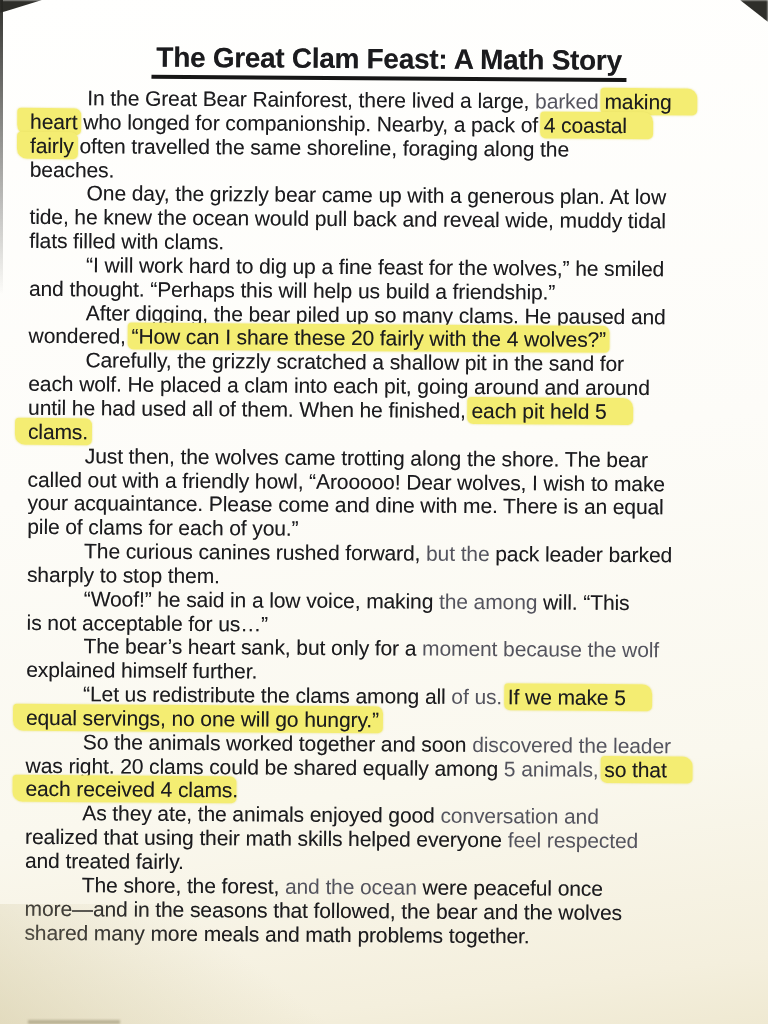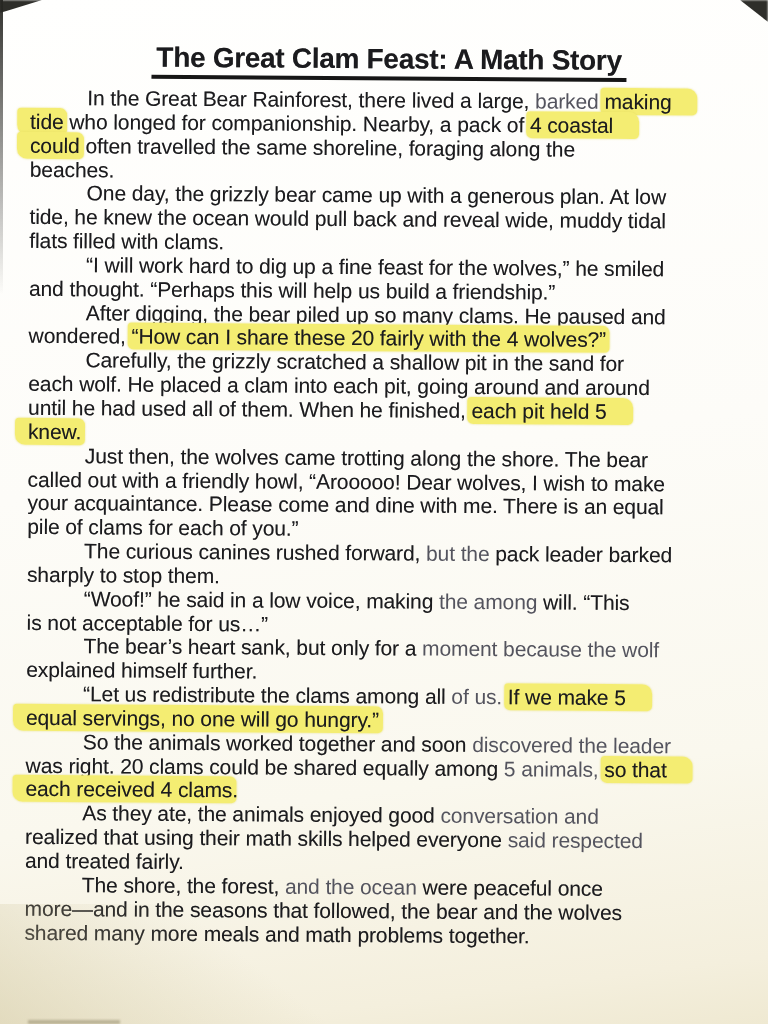--- a/index.html
+++ b/index.html
@@ -56,42 +56,42 @@
 <body>
 
 <div class="sheet">
   <div class="content">
     <h1 class="title">
       <span>The Great Clam Feast: A Math Story</span>
     </h1>
     <div class="body-text">
         <div>
           <div class="line first"><span>In the Great Bear Rainforest, there lived a large, </span><span class="fade">barked</span><span> </span><span class="hl b-right">making</span></div>
-          <div class="line"><span class="hl b-left">tide</span><span> who longed for companionship. Nearby, a pack of </span><span class="hl b-right">4 coastal</span></div>
-          <div class="line"><span class="hl b-left">could</span><span> often travelled the same shoreline, foraging along the</span></div>
+          <div class="line"><span class="hl b-left">heart</span><span> who longed for companionship. Nearby, a pack of </span><span class="hl b-right">4 coastal</span></div>
+          <div class="line"><span class="hl b-left">fairly</span><span> often travelled the same shoreline, foraging along the</span></div>
           <div class="line"><span>beaches.</span></div>
         </div>
         <div>
           <div class="line first"><span>One day, the grizzly bear came up with a generous plan. At low</span></div>
           <div class="line"><span>tide, he knew the ocean would pull back and reveal wide, muddy tidal</span></div>
           <div class="line"><span>flats filled with clams.</span></div>
         </div>
         <div>
           <div class="line first"><span>“I will work hard to dig up a fine feast for the wolves,” he smiled</span></div>
           <div class="line"><span>and thought. “Perhaps this will help us build a friendship.”</span></div>
         </div>
         <div>
           <div class="line first"><span>After digging, the bear piled up so many clams. He paused and</span></div>
           <div class="line"><span>wondered, </span><span class="hl">“How can I share these 20 fairly with the 4 wolves?”</span></div>
         </div>
         <div>
           <div class="line first"><span>Carefully, the grizzly scratched a shallow pit in the sand for</span></div>
           <div class="line"><span>each wolf. He placed a clam into each pit, going around and around</span></div>
           <div class="line"><span>until he had used all of them. When he finished, </span><span class="hl b-right">each pit held 5</span></div>
-          <div class="line"><span class="hl b-left">knew.</span></div>
+          <div class="line"><span class="hl b-left">clams.</span></div>
         </div>
         <div>
           <div class="line first"><span>Just then, the wolves came trotting along the shore. The bear</span></div>
           <div class="line"><span>called out with a friendly howl, “Arooooo! Dear wolves, I wish to make</span></div>
           <div class="line"><span>your acquaintance. Please come and dine with me. There is an equal</span></div>
           <div class="line"><span>pile of clams for each of you.”</span></div>
         </div>
         <div>
           <div class="line first"><span>The curious canines rushed forward, </span><span class="fade">but the</span><span> pack leader barked</span></div>
           <div class="line"><span>sharply to stop them.</span></div>
@@ -108,21 +108,21 @@
           <div class="line first"><span>“Let us redistribute the clams among all </span><span class="fade">of us.</span><span> </span><span class="hl b-right">If we make 5</span></div>
           <div class="line"><span class="hl b-left">equal servings, no one will go hungry.”</span></div>
         </div>
         <div>
           <div class="line first"><span>So the animals worked together and soon </span><span class="fade">discovered the leader</span></div>
           <div class="line"><span>was right. 20 clams could be shared equally among </span><span class="fade">5 animals,</span><span> </span><span class="hl b-right">so that</span></div>
           <div class="line"><span class="hl b-left">each received 4 clams</span><span>.</span></div>
         </div>
         <div>
           <div class="line first"><span>As they ate, the animals enjoyed good </span><span class="fade">conversation and</span></div>
-          <div class="line"><span>realized that using their math skills helped everyone </span><span class="fade">said respected</span></div>
+          <div class="line"><span>realized that using their math skills helped everyone </span><span class="fade">feel respected</span></div>
           <div class="line"><span>and treated fairly.</span></div>
         </div>
         <div>
           <div class="line first"><span>The shore, the forest, </span><span class="fade">and the ocean</span><span> were peaceful once</span></div>
           <div class="line"><span>more—and in the seasons that followed, the bear and the wolves</span></div>
           <div class="line"><span>shared many more meals and math problems together.</span></div>
         </div>
       </div>
   </div>
 </div>

